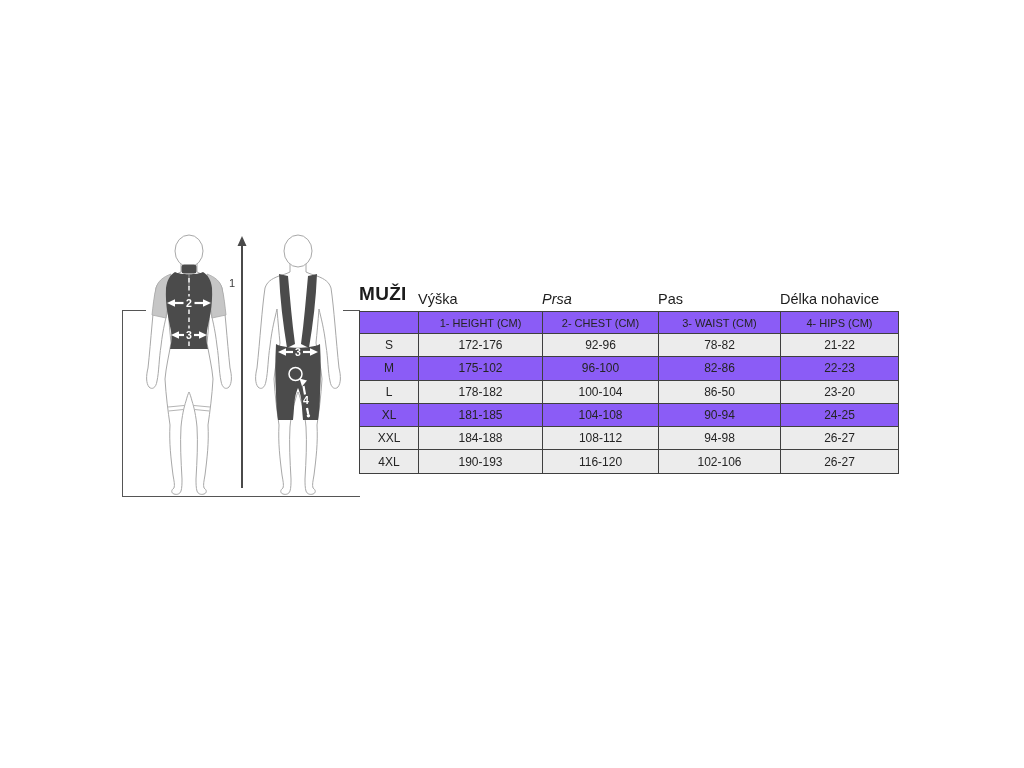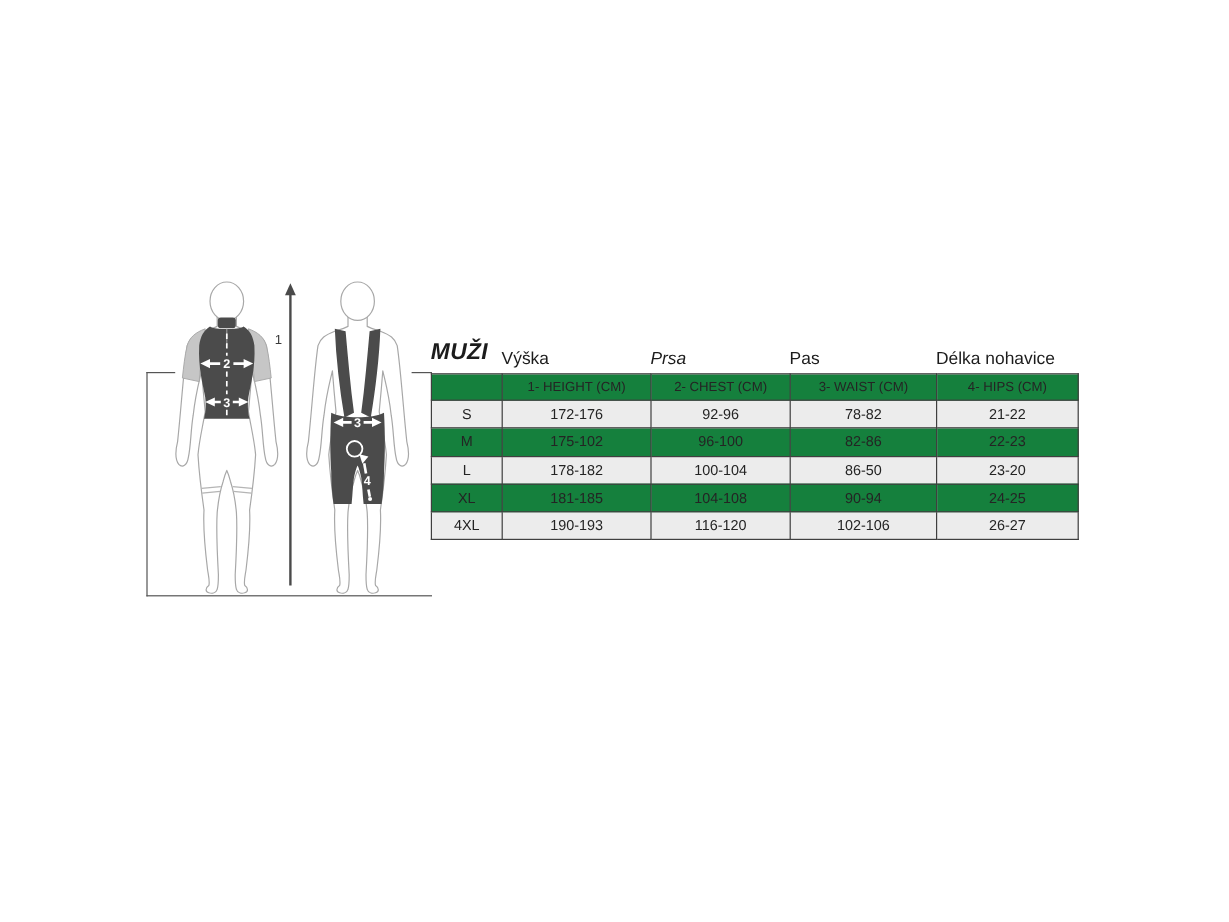--- a/index.html
+++ b/index.html
@@ -28,25 +28,25 @@
   .ann-num{fill:#ffffff;font-size:10.5px;font-weight:bold;text-anchor:middle;font-family:"Liberation Sans",sans-serif;}
   .zip{stroke:#9e9e9e;stroke-width:.9;fill:none;}
   .meas-line{stroke:#4a4a4a;stroke-width:2;fill:none;}
   .meas-head{fill:#4a4a4a;}
   .meas-num{fill:#3a3a3a;font-size:11px;text-anchor:middle;font-family:"Liberation Sans",sans-serif;}
 
   
   .thead-row{position:absolute;left:359px;top:277px;width:539px;height:33px;display:flex;align-items:flex-end;color:#1c1c1c;}
   .hc{text-align:left;padding-bottom:3px;font-size:14.5px;}
   .hc.title{font-size:19px;font-weight:bold;text-align:left;padding-bottom:5px;letter-spacing:.3px;}
-  .w0{width:59px;font-style:italic;}.w1{width:124px;}.w2{width:116px;font-style:italic;}.w3{width:122px;}.w4{width:118px;}
+  .w0{width:59px;}.w1{width:124px;}.w2{width:116px;font-style:italic;}.w3{width:122px;}.w4{width:118px;}
 
   
   #size-table{position:absolute;left:359px;top:311px;border-collapse:collapse;table-layout:fixed;}
-  #size-table td{border:1px solid #3f3f3f;text-align:center;vertical-align:middle;padding:0;color:#242424;background:#15803d;}
+  #size-table td{border:1px solid #3f3f3f;text-align:center;vertical-align:middle;padding:0;color:#242424;background:#8b5cf6;}
   #size-table tr.sub td{height:21px;font-size:11px;}
   #size-table tr.data td{height:22.3px;font-size:12px;}
   #size-table tr.alt td{background:#ececec;}
 </style>
 </head>
 <body>
 
 <div class="canvas">
 
   <div class="frame" id="frame-left"></div>
@@ -171,20 +171,27 @@
       <td>23-20</td>
     </tr>
     <tr class="data">
       <td>XL</td>
       <td>181-185</td>
       <td>104-108</td>
       <td>90-94</td>
       <td>24-25</td>
     </tr>
     <tr class="data alt">
+      <td>XXL</td>
+      <td>184-188</td>
+      <td>108-112</td>
+      <td>94-98</td>
+      <td>26-27</td>
+    </tr>
+    <tr class="data alt">
       <td>4XL</td>
       <td>190-193</td>
       <td>116-120</td>
       <td>102-106</td>
       <td>26-27</td>
     </tr>
   </tbody>
     </table>
 </div>
 

